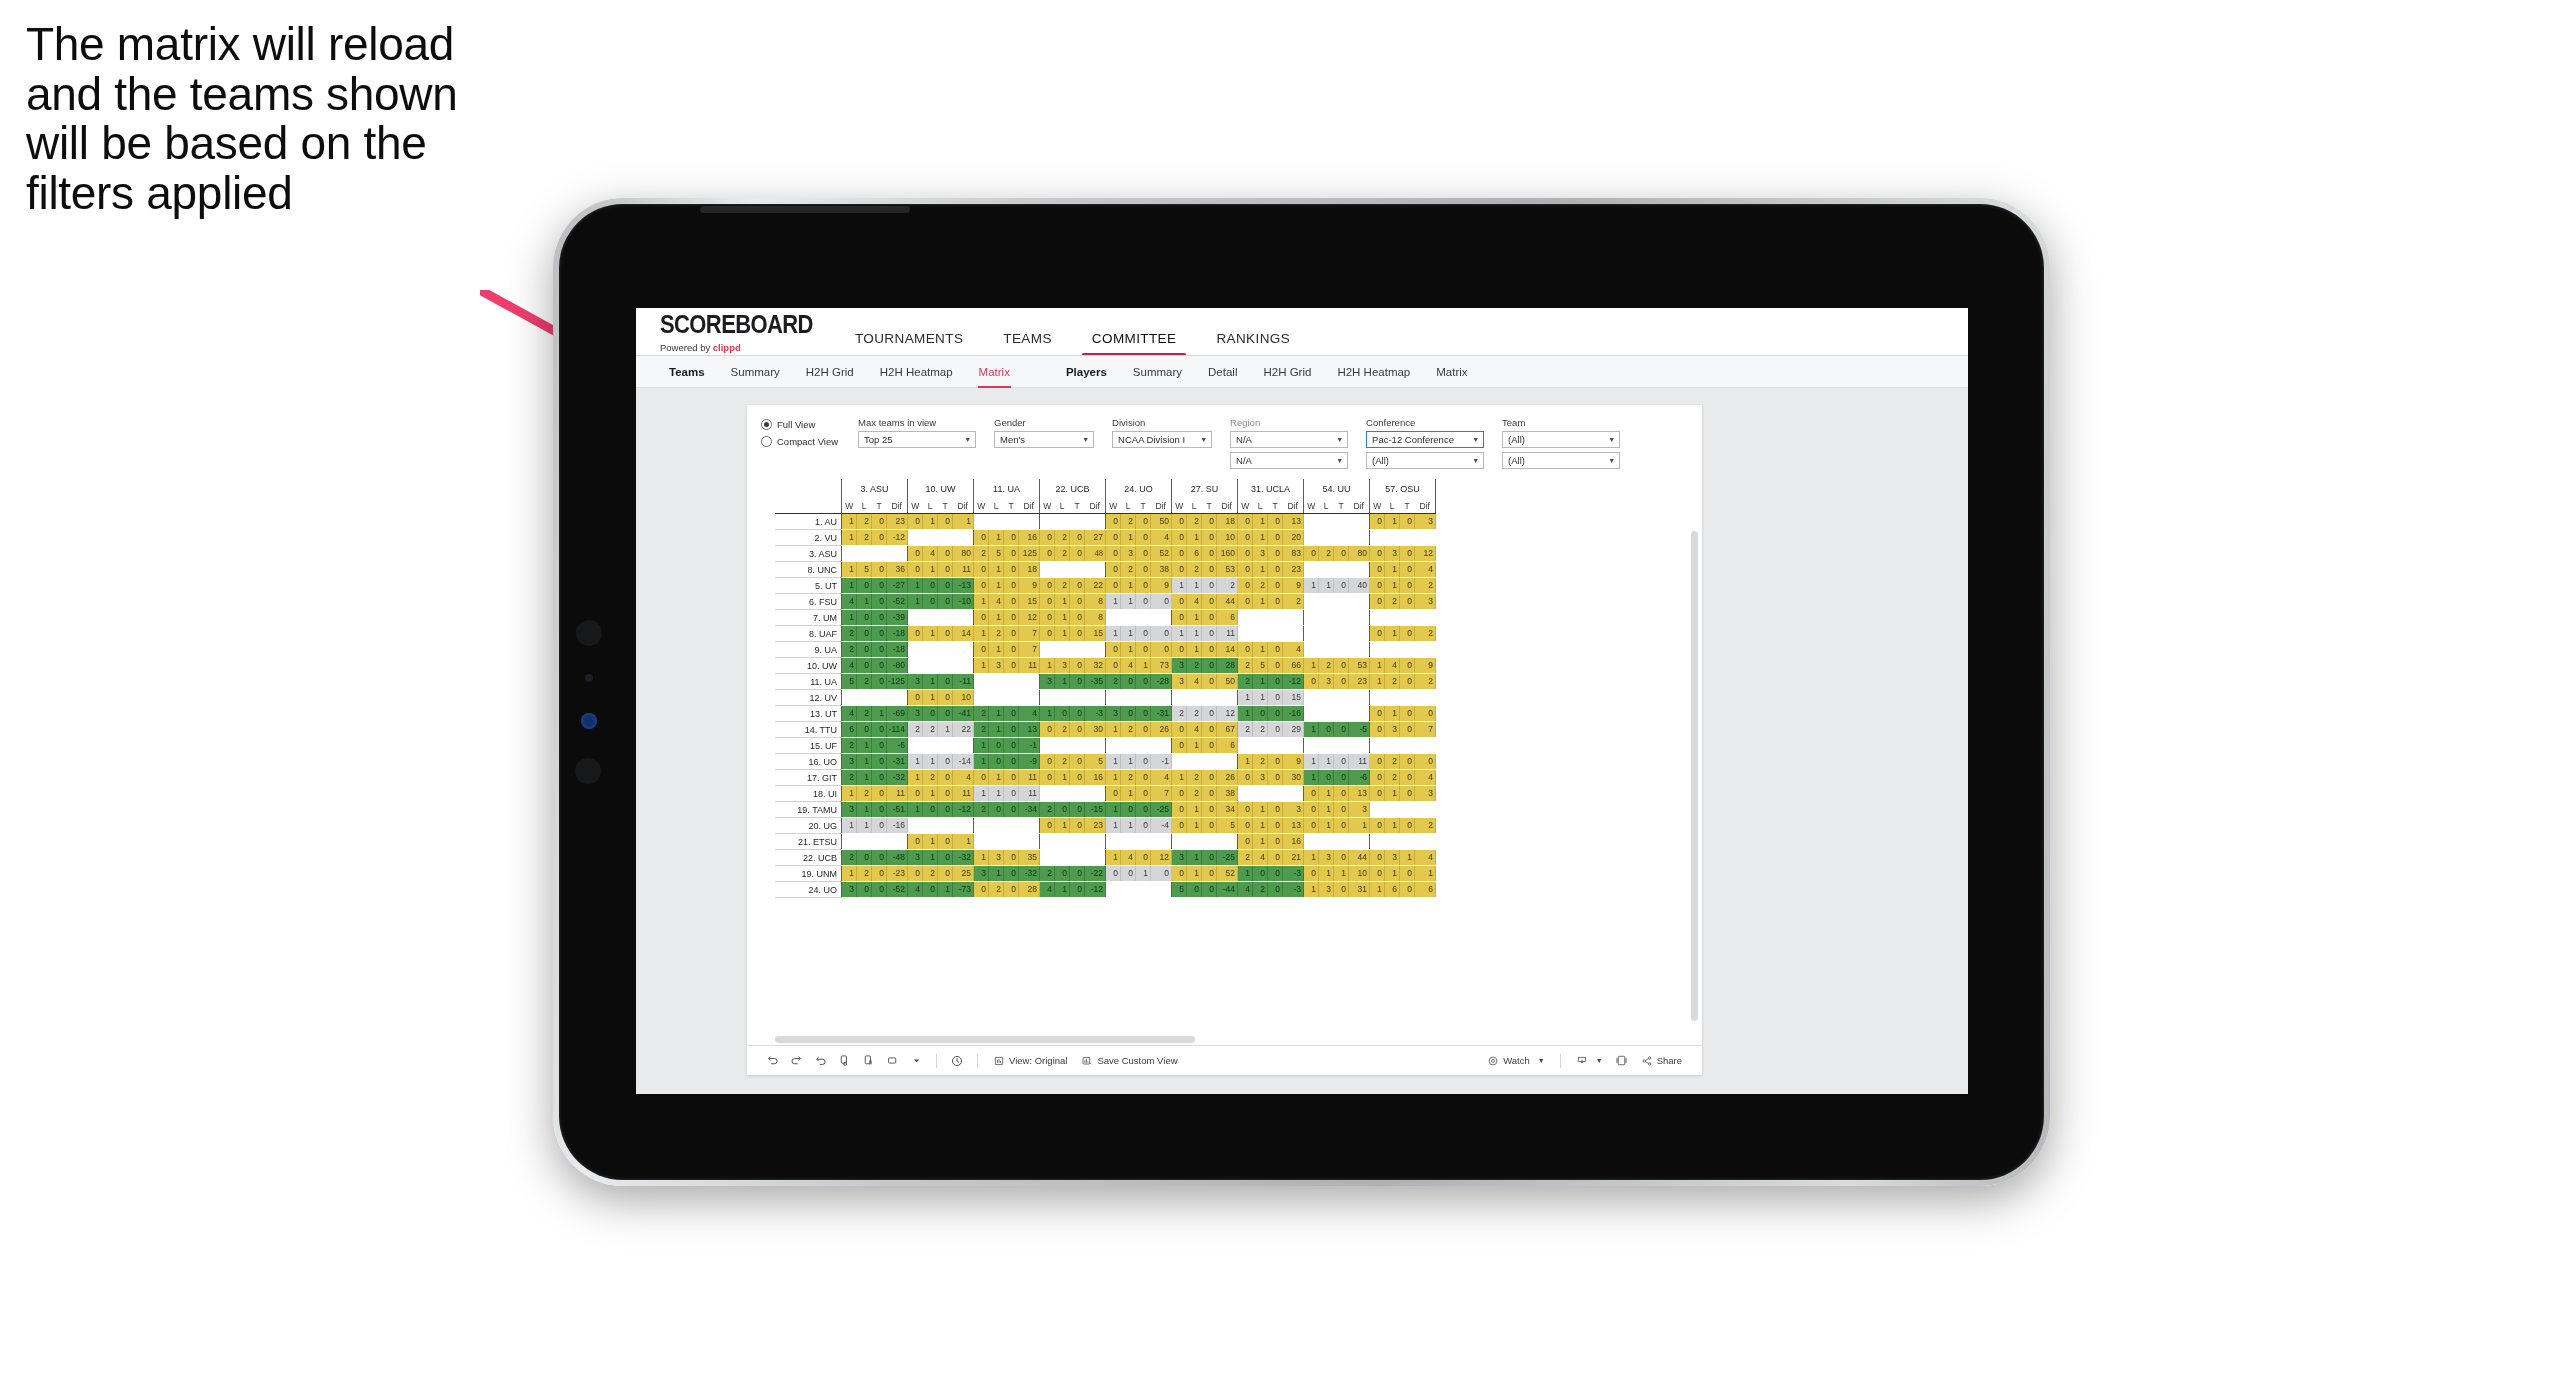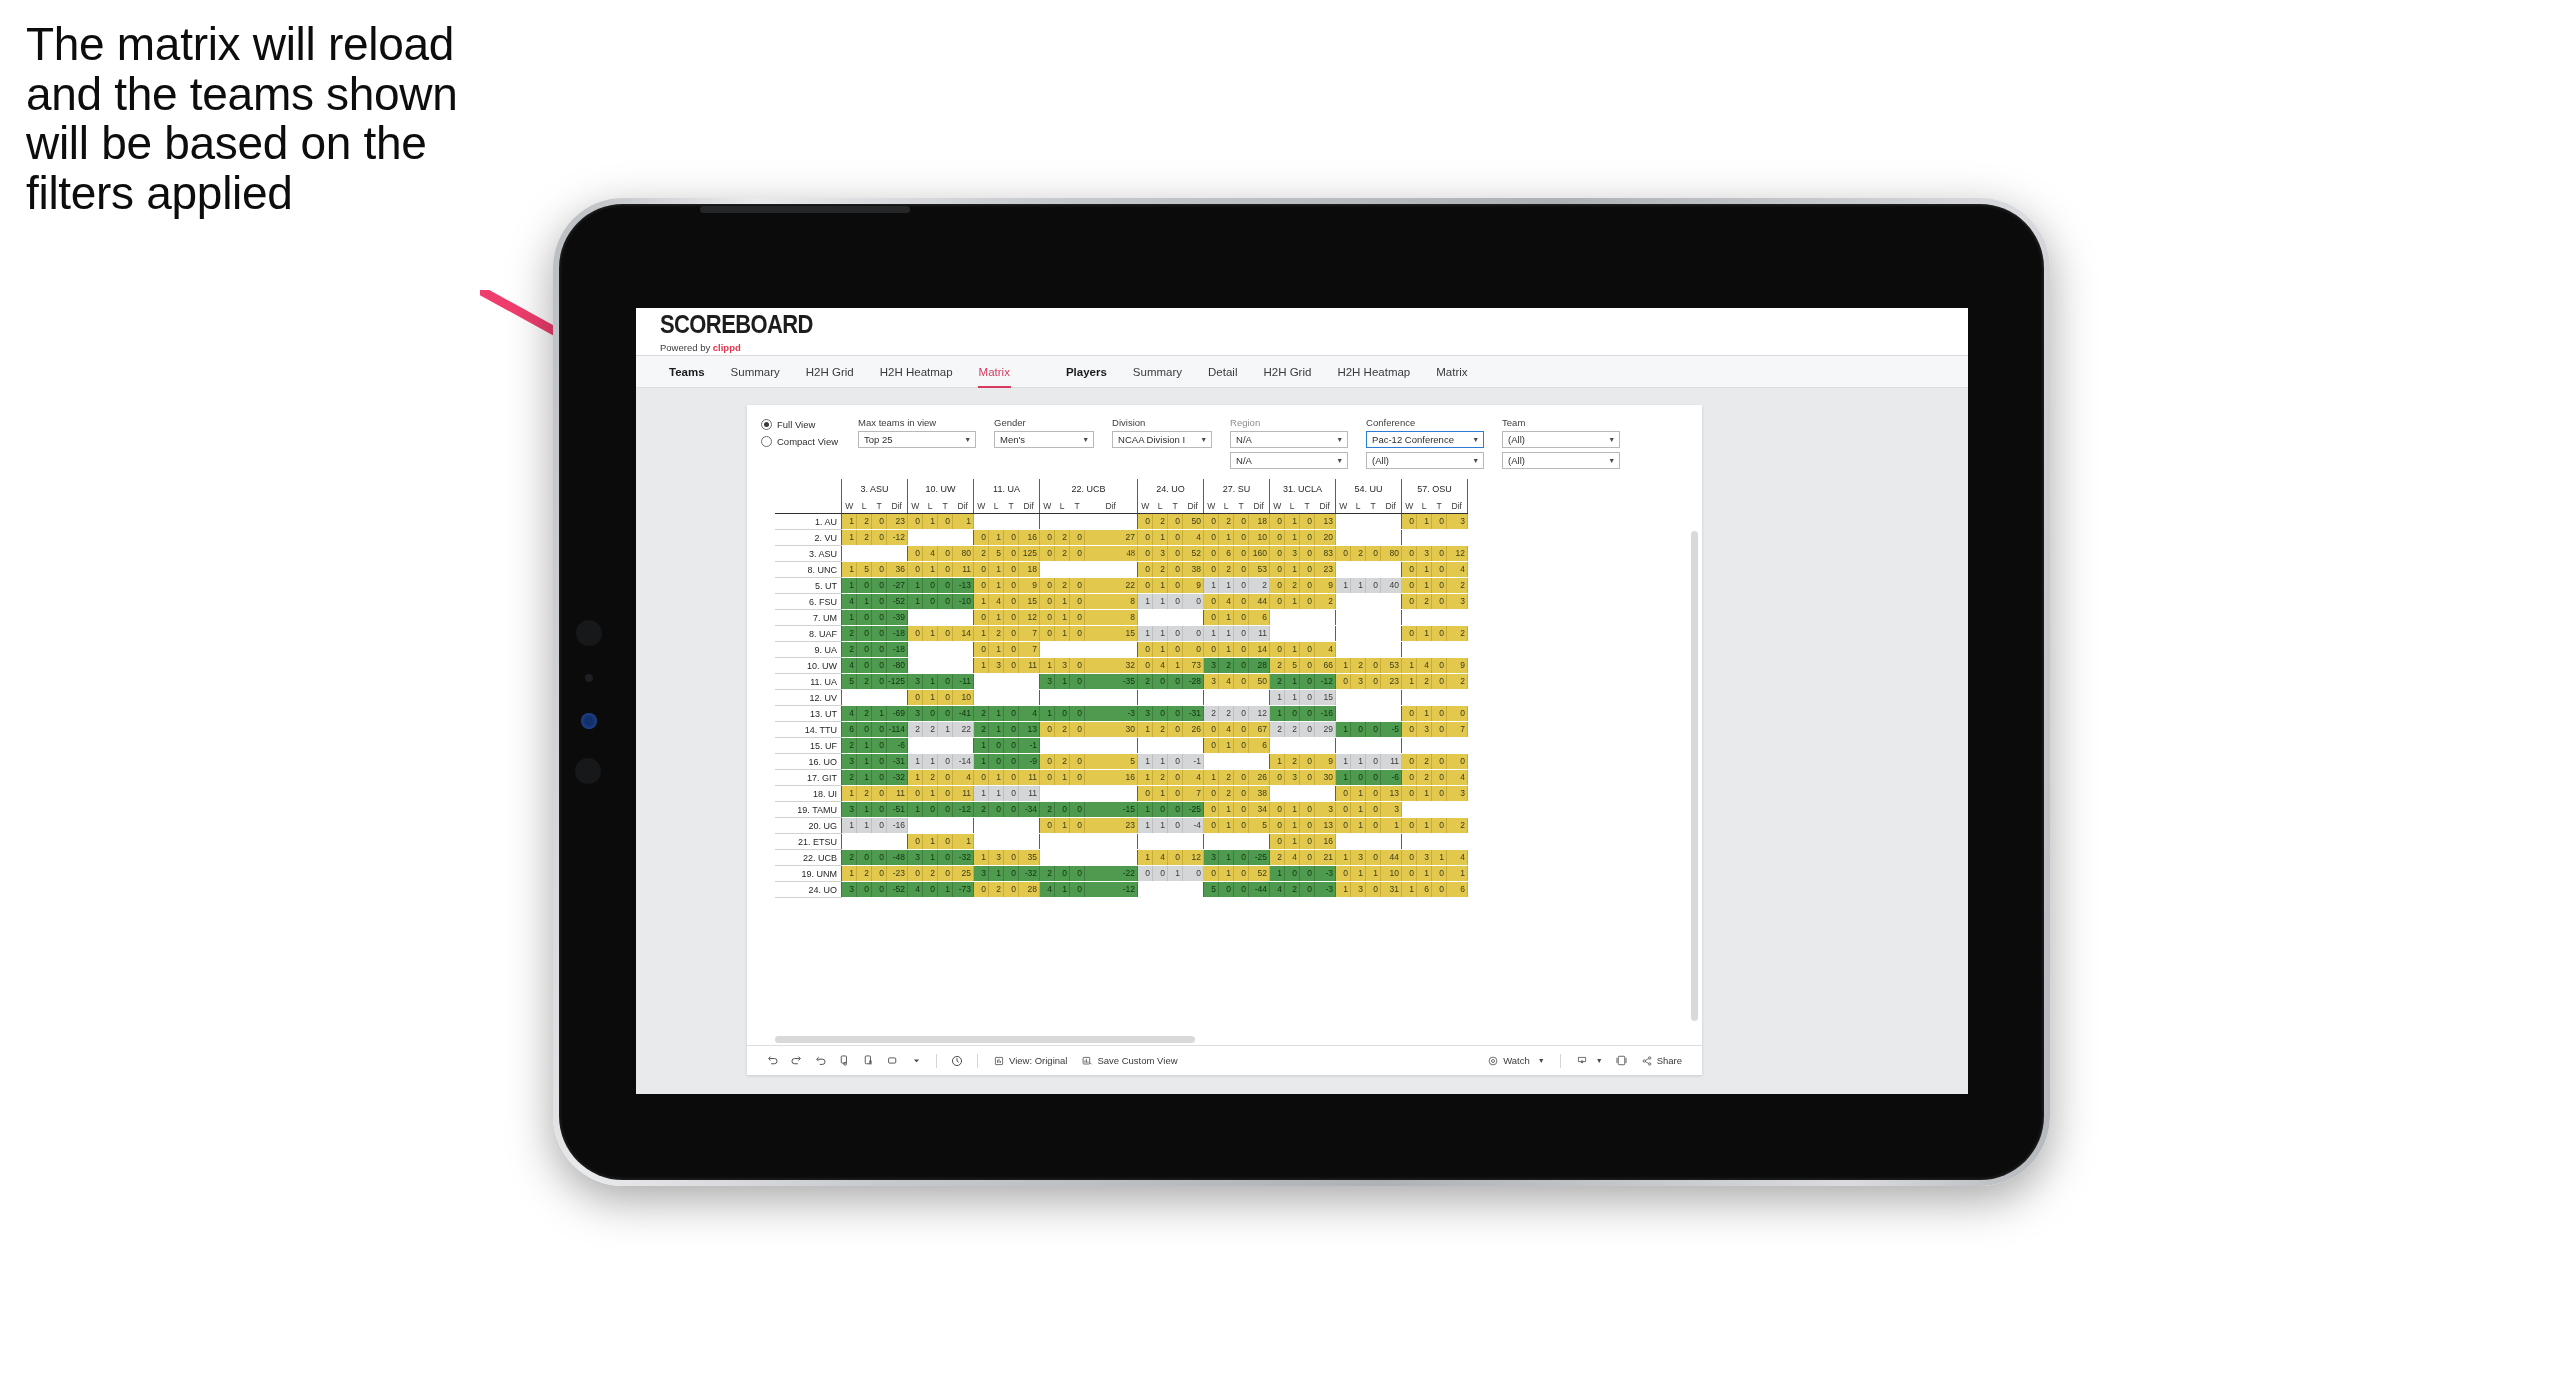--- a/index.html
+++ b/index.html
@@ -149,20 +149,26 @@
 <div class="cam c3"></div>
 <div class="cam c4"></div>
 
 <div id="screen">
 
   <div class="topnav">
     <div class="logo-wrap">
       <span class="logo-main">SCOREBOARD</span>
       <span class="logo-sub"><span>Powered by </span><span class="brand">clippd</span></span>
     </div>
+    <div class="topnav-items">
+      <div class="topnav-item">TOURNAMENTS</div>
+      <div class="topnav-item">TEAMS</div>
+      <div class="topnav-item active">COMMITTEE</div>
+      <div class="topnav-item">RANKINGS</div>
+    </div>
     <div class="topnav-rule"></div>
   </div>
 
   <div class="subnav">
     <div class="subnav-group">
       <div class="subnav-item head">Teams</div>
       <div class="subnav-item">Summary</div>
       <div class="subnav-item">H2H Grid</div>
       <div class="subnav-item">H2H Heatmap</div>
       <div class="subnav-item sel">Matrix</div>
@@ -670,21 +676,21 @@
                 <td class="v e" style="width: 12px;"></td>
                 <td class="v e" style="width: 12px;"></td>
                 <td class="v e" style="width: 18px;"></td>
                 <td class="v y grp" style="width: 12px;">1</td>
                 <td class="v y" style="width: 12px;">3</td>
                 <td class="v y" style="width: 12px;">0</td>
                 <td class="v y" style="width: 18px;">11</td>
                 <td class="v y grp" style="width: 12px;">1</td>
                 <td class="v y" style="width: 12px;">3</td>
                 <td class="v y" style="width: 12px;">0</td>
-                <td class="v y" style="width: 18px; padding-left: 32px;">32</td>
+                <td class="v y" style="width: 18px;">32</td>
                 <td class="v y grp" style="width: 12px;">0</td>
                 <td class="v y" style="width: 12px;">4</td>
                 <td class="v y" style="width: 12px;">1</td>
                 <td class="v y" style="width: 18px;">73</td>
                 <td class="v g grp" style="width: 12px;">3</td>
                 <td class="v g" style="width: 12px;">2</td>
                 <td class="v g" style="width: 12px;">0</td>
                 <td class="v g" style="width: 18px;">28</td>
                 <td class="v y grp" style="width: 12px;">2</td>
                 <td class="v y" style="width: 12px;">5</td>

